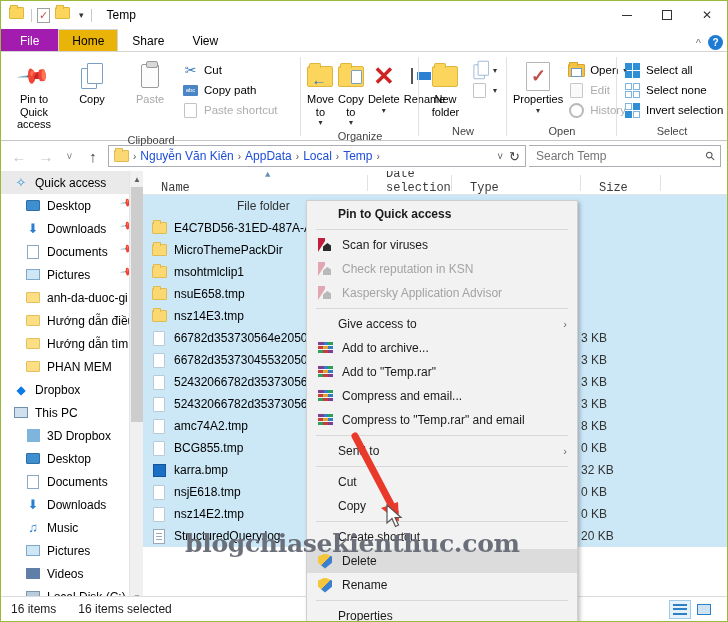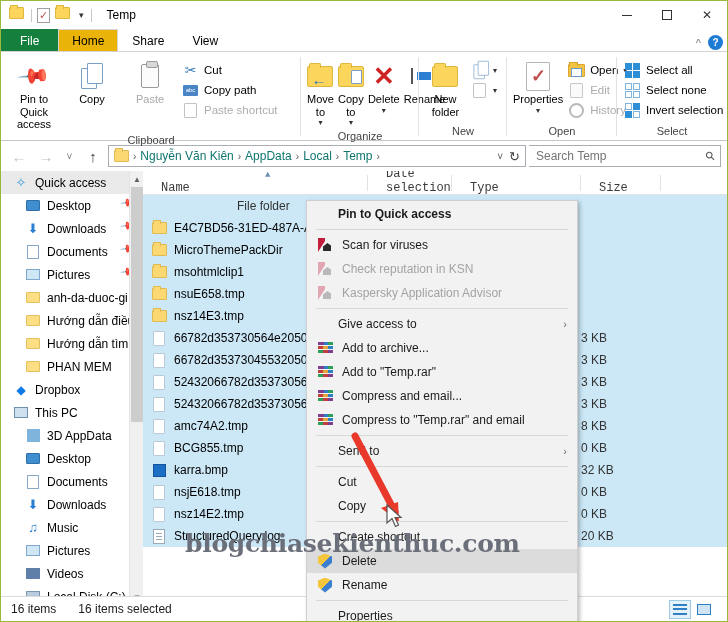--- a/index.html
+++ b/index.html
@@ -55,21 +55,21 @@
   
   .tabstrip{
     height:22px; display:flex; align-items:flex-end; padding-left:0;
     position:relative; background:#fff;
   }
   .tab{
     height:22px; padding:0 13px; display:flex; align-items:center;
     font-size:12px; color:#000; border:1px solid transparent;
     border-bottom:none; background:transparent;
   }
-  .tab.file{ background:#15803d; color:#fff; font-weight:normal; padding:1px 18px;}
+  .tab.file{ background:#a21caf; color:#fff; font-weight:normal; padding:1px 18px;}
   .tab.active{ background:#eab308; border-color:#d4d4d4; position:relative; z-index:3;}
   .help-row{
     position:absolute; right:4px; bottom:1px; display:flex; align-items:center; gap:7px;
   }
   .chev-up{font-size:11px;color:#777;}
   .help-ico{
     width:15px;height:15px;border-radius:50%;background:#1e7bd4;color:#fff;
     font-size:10px;font-weight:bold;display:flex;align-items:center;justify-content:center;
   }
 
@@ -165,21 +165,21 @@
   .navbtn{
     width:24px;height:24px;display:flex;align-items:center;justify-content:center;
     font-size:15px;color:#5b8fc9;
   }
   .navbtn.dim{color:#c4c4c4;}
   .navbtn.small{width:17px;font-size:10px;color:#777;}
   .addrbox{
     flex:1; height:22px; border:1px solid #abadb3; background:#fff; display:flex;
     align-items:center; padding:0 3px; gap:2px; min-width:0;
   }
-  .crumb{font-size:12px;color:#0f766e;padding:0 2px;white-space:nowrap;}
+  .crumb{font-size:12px;color:#1d4ed8;padding:0 2px;white-space:nowrap;}
   .crumb-sep{font-size:10px;color:#555;}
   .addr-right{margin-left:auto;display:flex;align-items:center;gap:6px;padding-right:2px;}
   .searchbox{
     width:192px;height:22px;border:1px solid #abadb3;border-left:none;background:#fff;
     display:flex;align-items:center;padding:0 5px;
   }
   .searchbox input{
     border:none;outline:none;font-family:inherit;font-size:12px;color:#a16207;
     flex:1;background:transparent;
   }
@@ -649,21 +649,21 @@
       <div class="snode">
         <span class="sico">
             <span class="ic-pc"></span>
           </span>
         <span>This PC</span>
       </div>
       <div class="snode indent">
         <span class="sico">
             <span class="ic-3d"></span>
           </span>
-        <span>3D AppData</span>
+        <span>3D Dropbox</span>
       </div>
       <div class="snode indent">
         <span class="sico">
             <span class="ic-desk"></span>
           </span>
         <span>Desktop</span>
       </div>
       <div class="snode indent">
         <span class="sico">
             <span class="ic-docs"></span>

